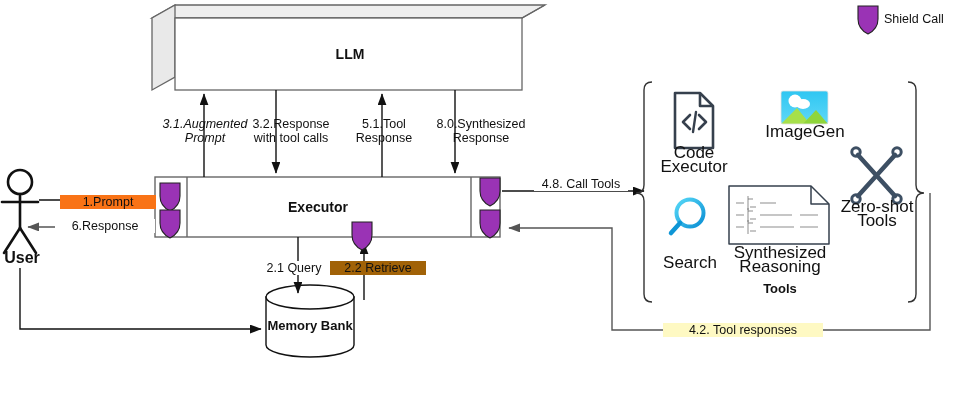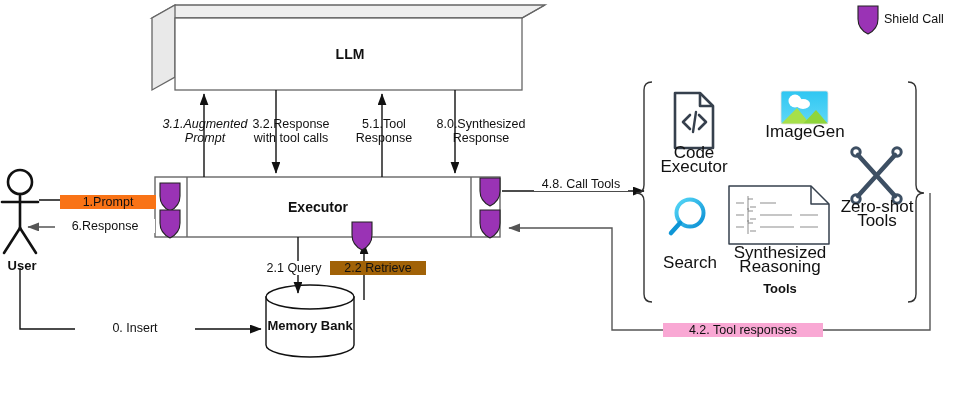--- a/index.html
+++ b/index.html
@@ -183,39 +183,38 @@
     <path d="M858,6 L878,6 L878,19 Q878,29 868,34 Q858,29 858,19 Z" fill="#9A33B5" stroke="#222" stroke-width="1.1"></path>
   </g>
 </svg>
 
 <div class="lbl bold" style="left:285px;top:47px;width:130px;font-size:14px;">LLM</div>
 
 <div class="lbl bold" style="left:258px;top:200px;width:120px;font-size:14px;">Executor</div>
 
 <div class="lbl bold" style="left:255px;top:319px;width:110px;font-size:13px;">Memory Bank</div>
 
-<div class="lbl bold" style="left:0px;top:259px;width:44px;font-size:13px;">User</div>
+<div class="lbl bold" style="left:0px;top:251px;width:44px;font-size:16px;">User</div>
 
 <div class="lbl bold" style="left:735px;top:282px;width:90px;font-size:13px;">Tools</div>
 
 <div class="lbl" style="left:60px;top:183px;width:96px;background:#f97316;margin-top:12px;">1.Prompt</div>
 <div class="lbl" style="left:55px;top:219px;width:100px;background:#fff;">6.Response</div>
-<div class="lbl" style="left:75px;top:321px;width:120px;background:#fff;">0. Insert</div>
 <div class="lbl" style="left:253px;top:261px;width:82px;background:#fff;">2.1 Query</div>
 <div class="lbl" style="left:330px;top:261px;width:96px;background:#a16207;">2.2 Retrieve</div>
 <div class="lbl" style="left:141px;top:117px;width:128px;font-style:italic;">3.1.Augmented
 Prompt</div>
 <div class="lbl" style="left:233px;top:117px;width:116px;">3.2.Response
 with tool calls</div>
 <div class="lbl" style="left:341px;top:117px;width:86px;">5.1.Tool
 Response</div>
 <div class="lbl" style="left:422px;top:117px;width:118px;">8.0.Synthesized
 Response</div>
 <div class="lbl" style="left:534px;top:177px;width:94px;background:#fff;">4.8. Call Tools</div>
-<div class="lbl" style="left:663px;top:323px;width:160px;background:#f9a8d4;">4.2. Tool responses</div>
+<div class="lbl" style="left:663px;top:323px;width:160px;background:#fef9c3;">4.2. Tool responses</div>
 
 <div class="iconlabel" style="left:645px;top:146px;width:98px;">Code Executor</div>
 <div class="iconlabel" style="left:765px;top:125px;width:80px;">ImageGen</div>
 <div class="iconlabel" style="left:655px;top:256px;width:70px;">Search</div>
 <div class="iconlabel" style="left:730px;top:246px;width:100px;white-space:pre-line;">Synthesized
 Reasoning</div>
 <div class="iconlabel" style="left:835px;top:200px;width:84px;white-space:pre-line;">Zero-shot
 Tools</div>
 
 <div class="lbl" style="left:884px;top:12px;width:90px;text-align:left;">Shield Call</div>

